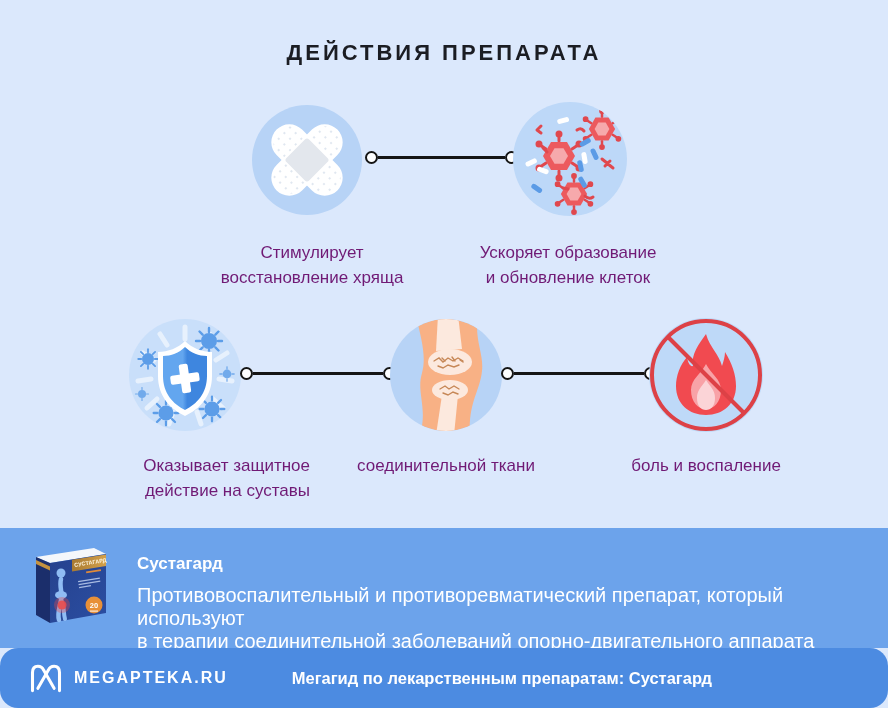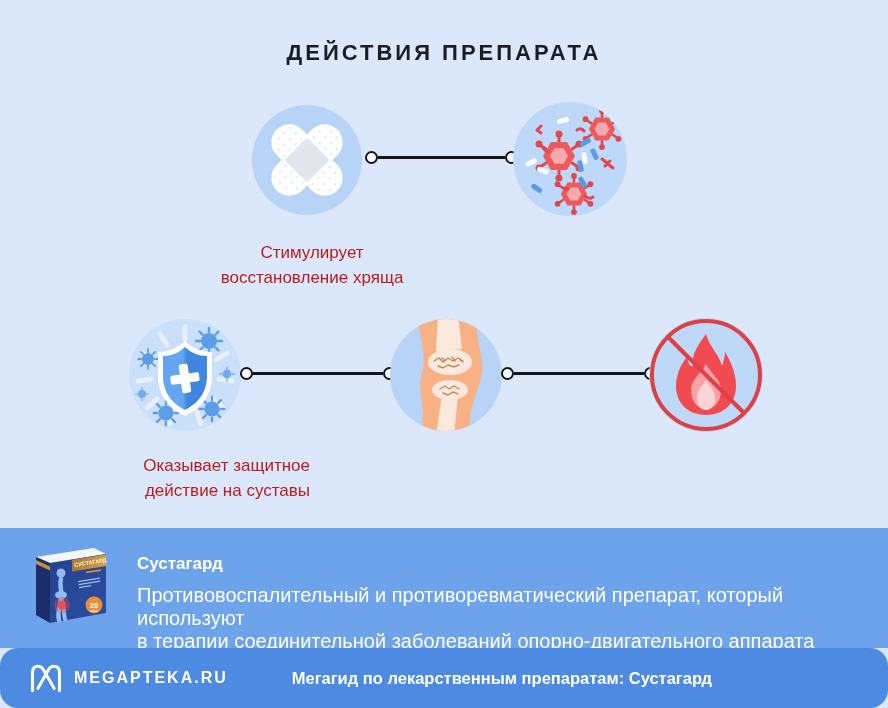--- a/index.html
+++ b/index.html
@@ -23,21 +23,21 @@
   
   .connector{position:absolute;height:13px;display:flex;align-items:center;}
   .connector .line{flex:1;height:2.5px;background:#151515;}
   .ring{width:13px;height:13px;box-sizing:border-box;border:2.6px solid #151515;
         border-radius:50%;background:#FDFEFF;flex:none;}
   .con1{left:365px;top:151px;width:153px;}
   .con2{left:240px;top:367px;width:156px;}
   .con3{left:501px;top:367px;width:156px;}
   
   .label{
-    position:absolute;width:250px;text-align:center;color:#b91c1c;
+    position:absolute;width:250px;text-align:center;color:#701a75;
     font-size:17px;line-height:25px;font-weight:500;
   }
   .l1{left:187px;top:240px;}
   .l2{left:443px;top:240px;}
   .l3{left:60px;top:453px;text-align:right;}
   .l4{left:321px;top:453px;}
   .l5{left:581px;top:453px;}
   .label span{display:block;}
   
   .product{position:absolute;left:0;top:528px;width:888px;height:120px;background:#6CA3EB;}
@@ -164,20 +164,24 @@
         <path d="M72 94 q4 4 8 1"></path>
         <path d="M50 86 l5 1"></path>
         <path d="M30 46 l4 4"></path>
       </g>
     </svg>
   </div>
 
   <div class="label l1">
     <span>Стимулирует</span>
     <span>восстановление хряща</span>
+  </div>
+  <div class="label l2">
+    <span>Ускоряет образование</span>
+    <span>и обновление клеток</span>
   </div>
 
   <div class="circle c3">
     <svg viewBox="0 0 112 112" xmlns="http://www.w3.org/2000/svg">
       <defs>
         <linearGradient id="shieldGrad" x1="0" y1="0" x2="1" y2="0">
           <stop offset="0.45" stop-color="#63A6EF"></stop>
           <stop offset="0.55" stop-color="#3E86DF"></stop>
         </linearGradient>
       </defs>
@@ -308,22 +312,24 @@
       <circle cx="57" cy="57" r="54" fill="none" stroke="#DD4146" stroke-width="4"></circle>
       <line x1="19" y1="19" x2="95" y2="95" stroke="#DD4146" stroke-width="4"></line>
     </svg>
   </div>
 
   <div class="label l3">
     <span>Оказывает защитное</span>
     <span>действие на суставы</span>
   </div>
   <div class="label l4">
+    <span>соединительной ткани</span>
   </div>
   <div class="label l5">
+    <span>боль и воспаление</span>
   </div>
 
   <div class="product">
     <div class="product-box">
       <svg viewBox="0 0 84 84" xmlns="http://www.w3.org/2000/svg">
         <defs>
           <linearGradient id="boxGrad" x1="0" y1="0" x2="1" y2="1">
             <stop offset="0" stop-color="#25418D"></stop>
               <stop offset="1" stop-color="#2B4EA2"></stop>
           </linearGradient>

